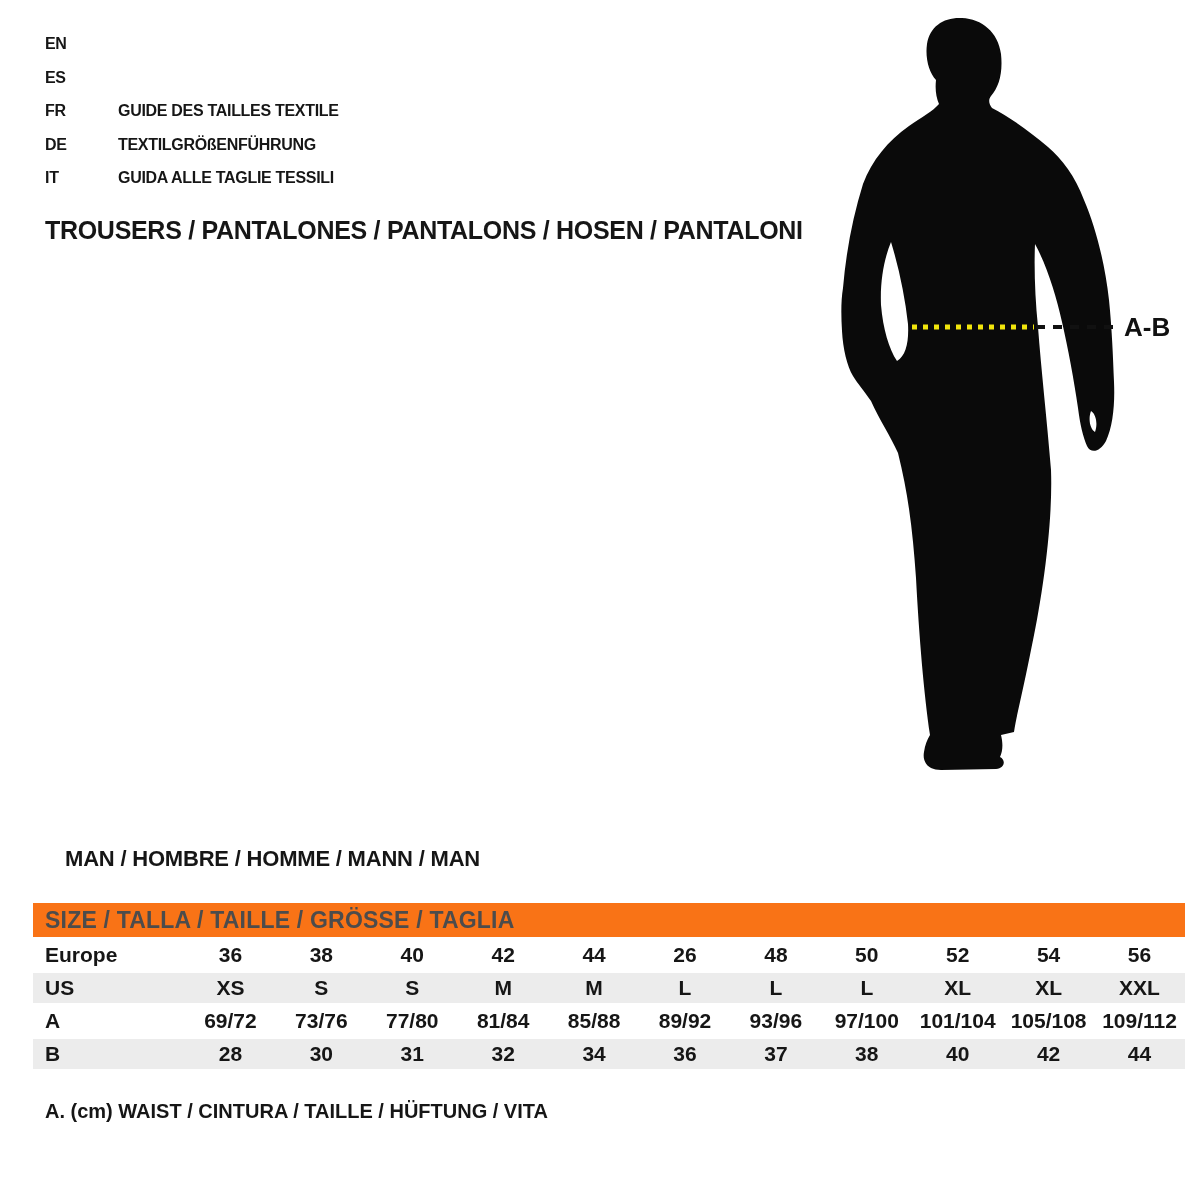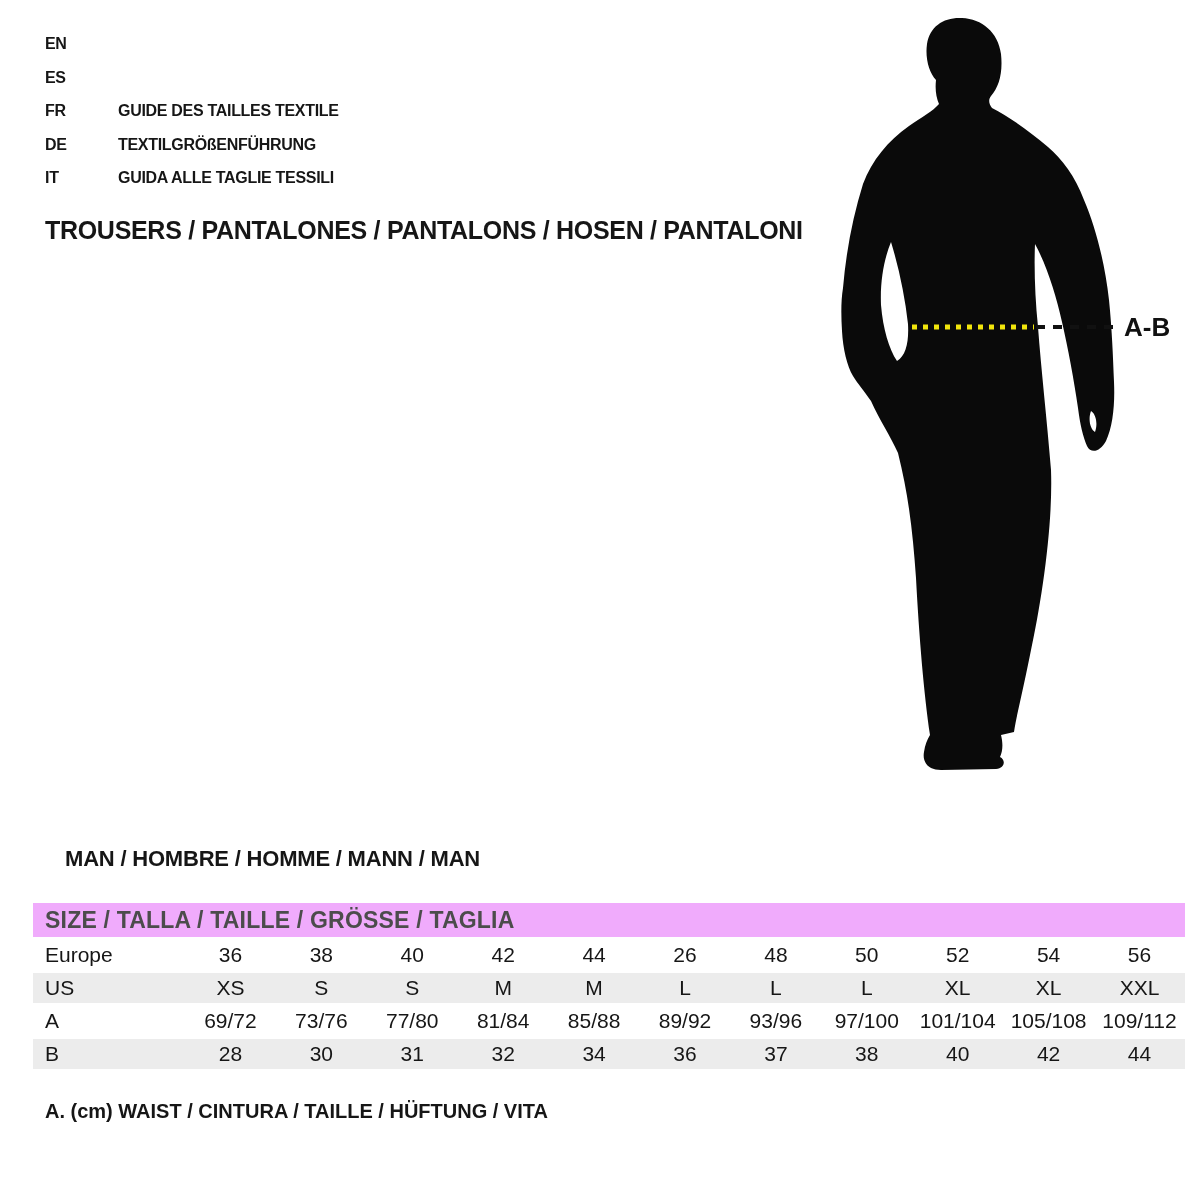--- a/index.html
+++ b/index.html
@@ -25,25 +25,25 @@
   
   .figure-wrap{left:820px;top:0;width:380px;height:800px;text-align:right;}
   .figure-wrap svg{display:block;width:380px;height:800px;}
 
   
   .section-title{left:45px;top:846px;font-size:22px;font-weight:700;letter-spacing:-0.2px;white-space:nowrap;margin-left:20px;}
 
   
   .size-table{left:33px;top:903px;width:1152px;}
   .thead{
-    height:34px;line-height:34px;background:#f0abfc;color:#4c4c4c;
+    height:34px;line-height:34px;background:#f97316;color:#4c4c4c;
     font-size:23px;font-weight:700;padding-left:12px;letter-spacing:0.2px;
     box-sizing:border-box;
   }
-  .trow{display:flex;height:30px;line-height:30px;margin-top:3px;font-size:21px;font-weight:400;}
+  .trow{display:flex;height:30px;line-height:30px;margin-top:3px;font-size:21px;font-weight:700;}
   .tbody .trow:nth-of-type(even){background:#ececec;}
   .cell.label{width:152px;flex:0 0 152px;padding-left:12px;box-sizing:border-box;text-align:left;}
   .cells{flex:1;display:flex;}
   .cell.val{flex:1;text-align:center;white-space:nowrap;}
 
   
   .footnotes{left:45px;top:1095px;}
   .fn{line-height:33px;font-size:20px;font-weight:700;white-space:nowrap;text-align:center;}
 </style>
 </head>

